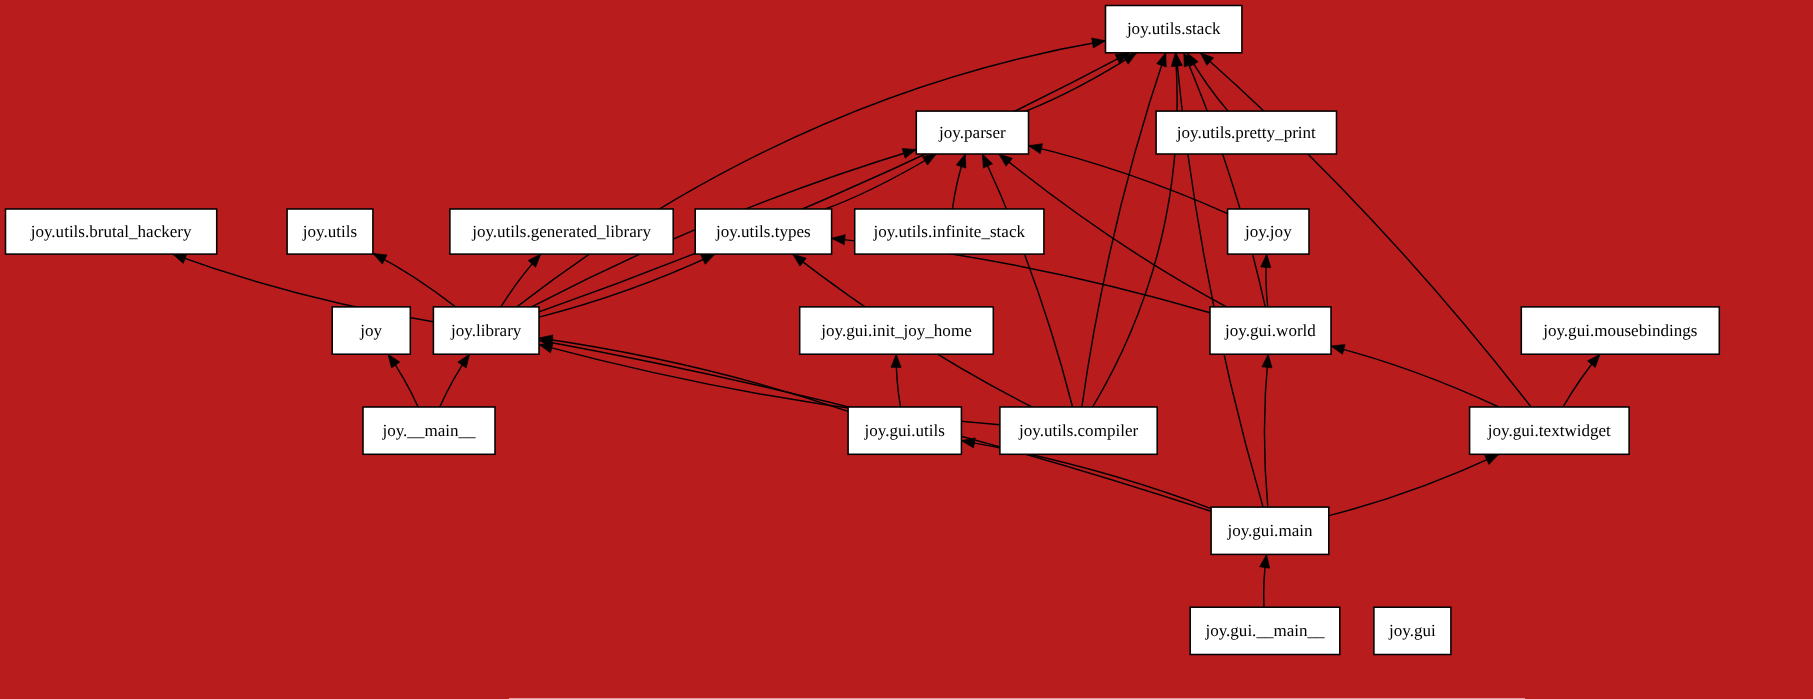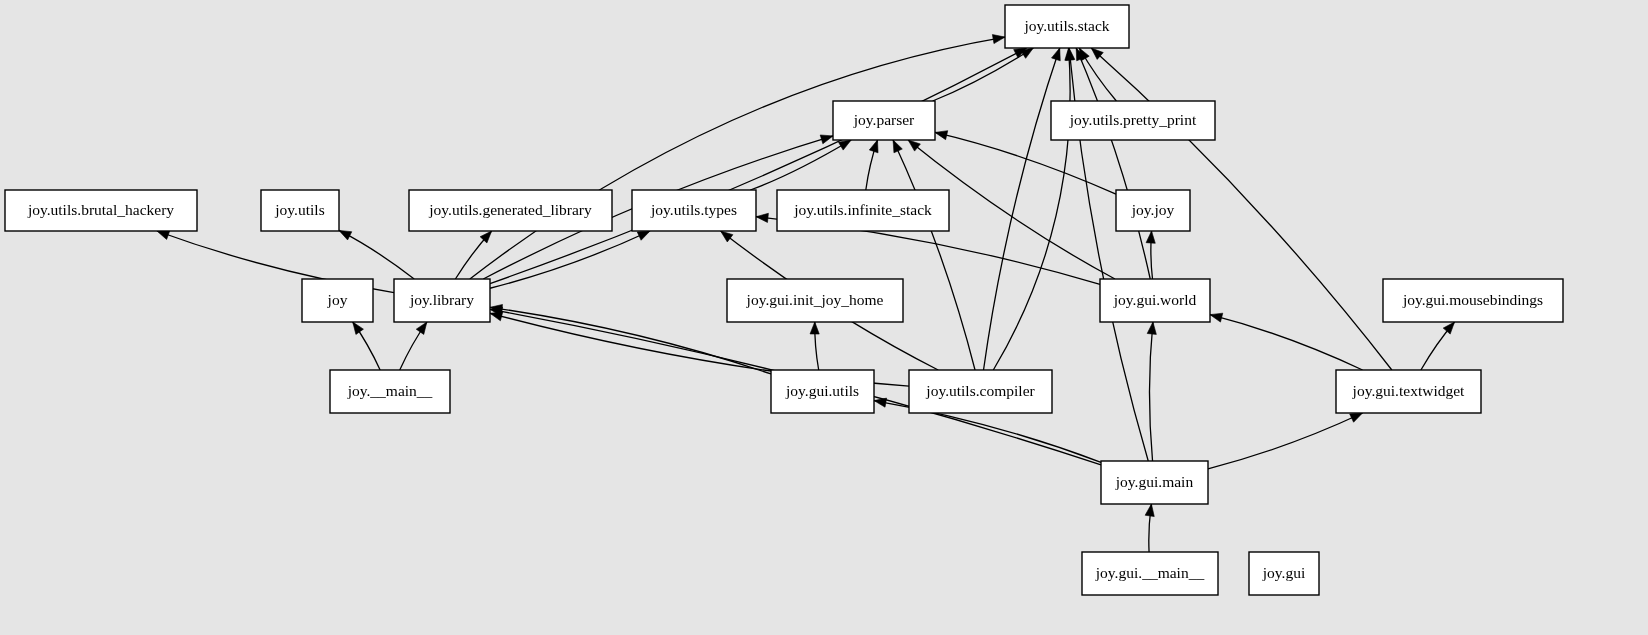--- a/index.html
+++ b/index.html
@@ -4,21 +4,21 @@
 <style>
   html, body {
     margin: 0;
     padding: 0;
     background: #ffffff;
   }
   #canvas {
     position: relative;
     width: 1648px;
     height: 635px;
-    background: #e5e5e5;
+    background: #b91c1c;
     overflow: hidden;
     font-family: "Liberation Serif", "DejaVu Serif", serif;
   }
   svg#graph {
     position: absolute;
     left: 0;
     top: 0;
     width: 1648px;
     height: 635px;
   }

